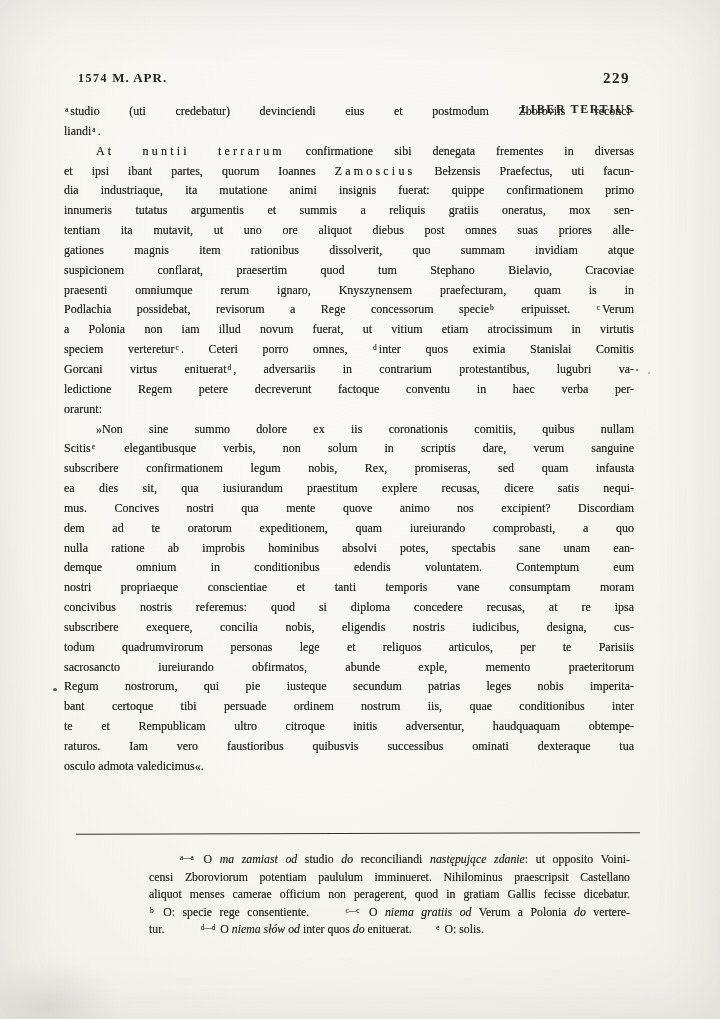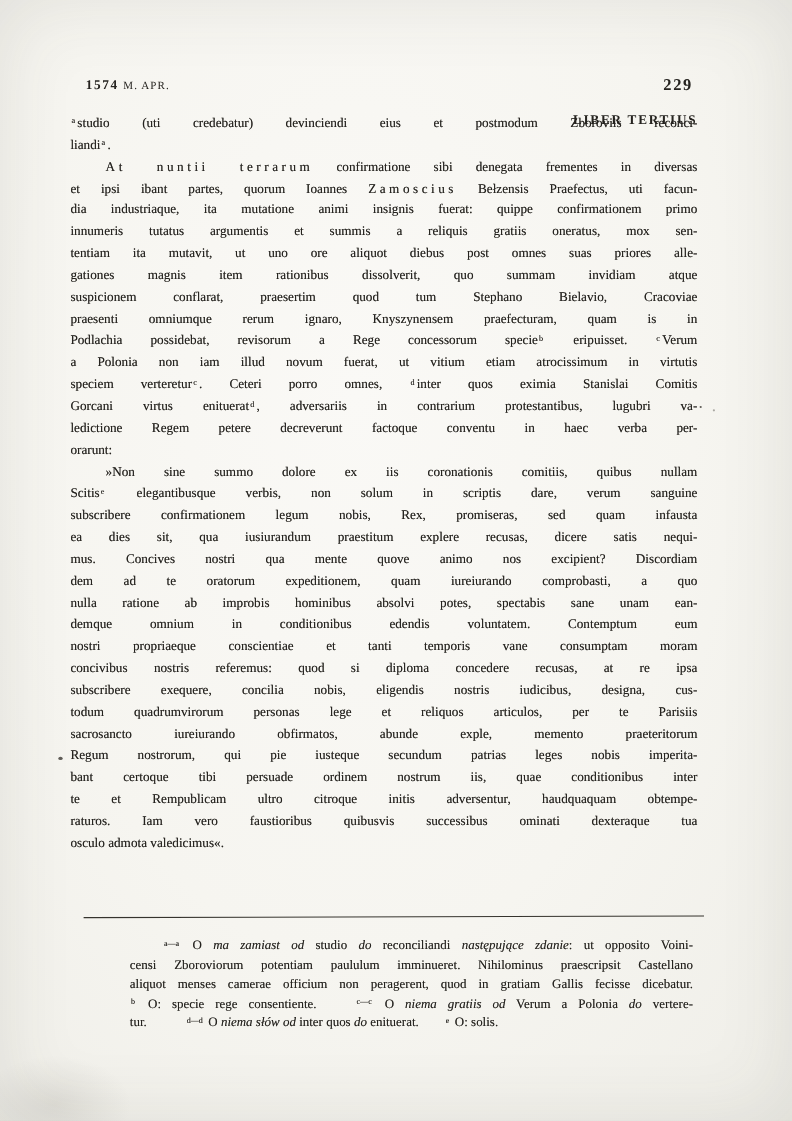--- a/index.html
+++ b/index.html
@@ -21,21 +21,21 @@
   
   .runhead {
     position: absolute;
     top: 70px; left: 64px; width: 570px; height: 20px;
   }
   .runhead .date {
     position: absolute; left: 14px; top: 0;
     font-size: 12.5px; letter-spacing: 1px; white-space: nowrap;
   }
   .runhead .date .year { font-weight: 700; font-size: 12px; letter-spacing: 1.5px; }
-  .runhead .date .month { font-size: 10px; font-weight: 400; }
+  .runhead .date .month { font-size: 13px; font-weight: 700; }
   .runhead .title {
     position: absolute; left: 0; right: 0; top: 2px;
     text-align: right;
     font-size: 12px; font-weight: 700; letter-spacing: 1.6px; margin-top: 30px;
   }
   .runhead .pageno {
     position: absolute; right: 4px; top: 0;
     font-size: 15px; letter-spacing: 1.5px; font-weight: 600;
   }
 
@@ -78,20 +78,21 @@
   .footnotes {
     position: absolute;
     top: 851px; left: 118px; width: 512px;
     font-size: 11.8px;
     line-height: 17.6px;
     text-shadow: 0 0 0.3px rgba(30,28,24,0.5);
   }
   .footnotes .line {
     text-align: justify;
     text-align-last: justify;
+    margin-left: 31px;
   }
   .footnotes .line:last-child { text-align-last: left; }
   .footnotes .line:first-child { text-indent: 30px; }
   .footnotes i { font-style: italic; }
 
   
   .speck { position: absolute; background: rgba(45,42,36,0.75); border-radius: 50%; }
   .speck.s1 { left: 53px;  top: 688px; width: 4px; height: 3px; }
   .speck.s2 { left: 636px; top: 369px; width: 2px; height: 2px; }
   .speck.s3 { left: 648px; top: 372px; width: 2px; height: 2px; opacity: .5; }

